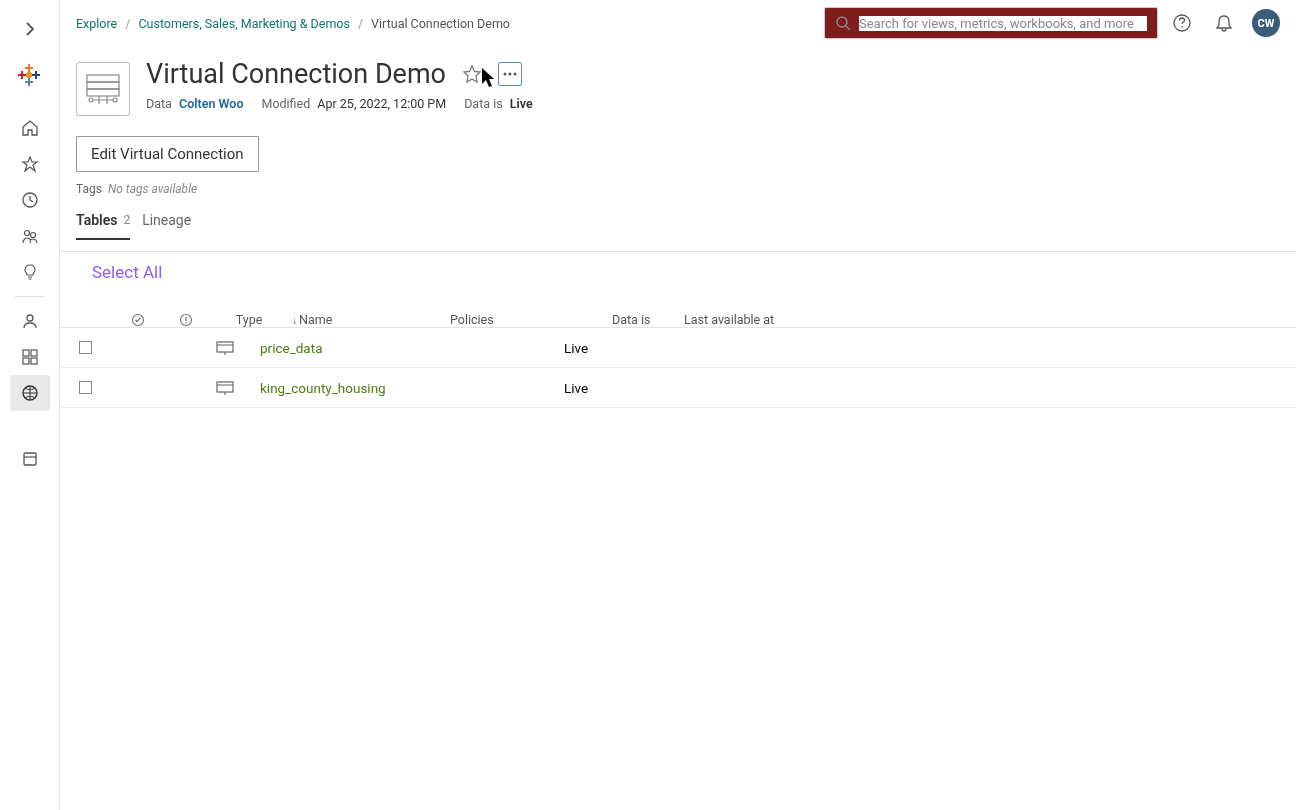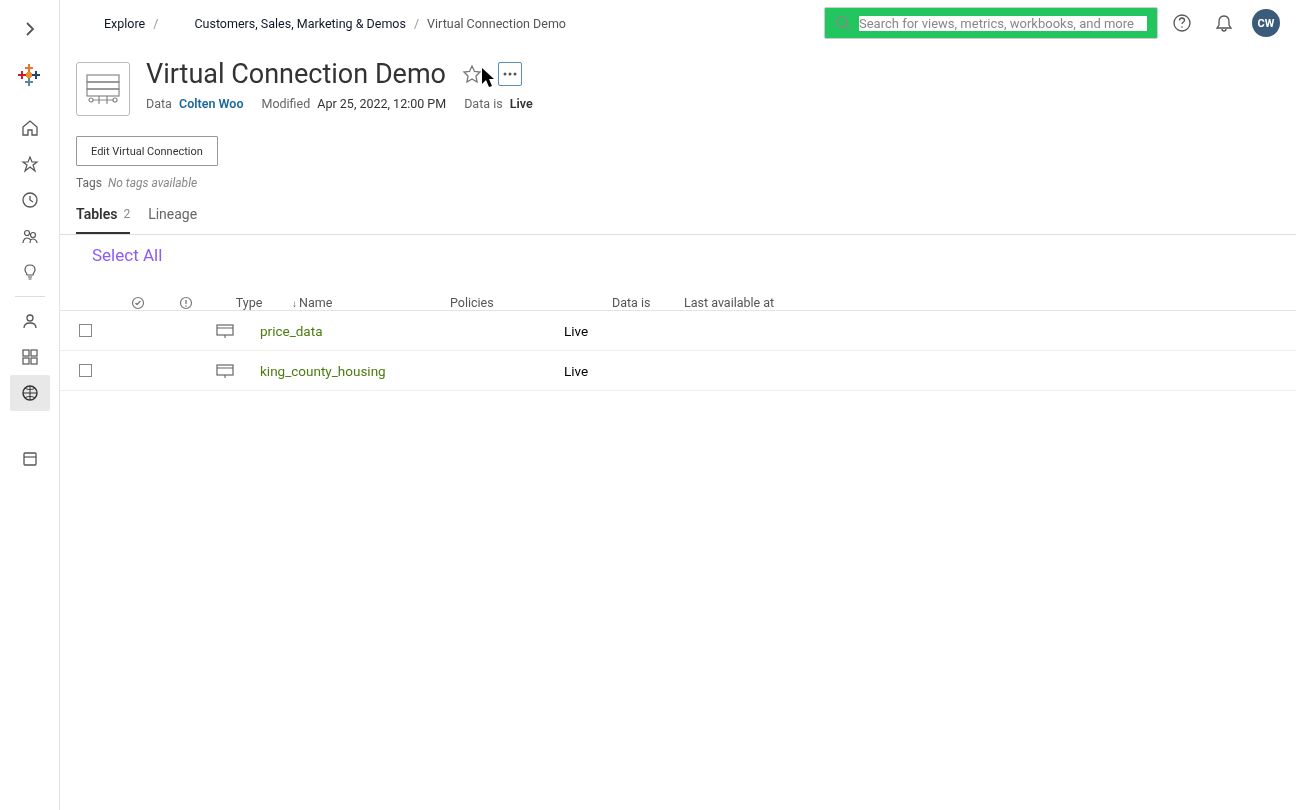--- a/index.html
+++ b/index.html
@@ -12,25 +12,25 @@
     .sidebar-nav-item { width: 40px; height: 36px; display: flex; align-items: center; justify-content: center; cursor: pointer; color: #4a4a4a; border-radius: 2px; }
     .sidebar-nav-item.active { background: #e8e8e8; }
     .sidebar-divider { width: 30px; height: 1px; background: #ddd; margin: 6px 0; }
     
     
     .main { flex: 1; display: flex; flex-direction: column; position: relative; }
     
     
     .topbar { height: 46px; display: flex; align-items: center; padding: 0 16px; }
     .breadcrumb { display: flex; align-items: center; gap: 8px; font-size: 12.5px; color: #666; }
-    .breadcrumb a { color: #0f172a; text-decoration: none; cursor: pointer; margin-left: 28px; }
+    .breadcrumb a { color: #0f766e; text-decoration: none; cursor: pointer; }
     .breadcrumb-sep { color: #999; }
     .breadcrumb-current { color: #555; }
     .topbar-spacer { flex: 1; }
-    .search-box { width: 334px; height: 32px; border: 1px solid #ccc; border-radius: 2px; display: flex; align-items: center; padding: 0 10px; gap: 8px; background: #22c55e; }
+    .search-box { width: 334px; height: 32px; border: 1px solid #ccc; border-radius: 2px; display: flex; align-items: center; padding: 0 10px; gap: 8px; background: #7f1d1d; }
     .search-box input { border: none; outline: none; font-size: 13px; flex: 1; color: #333; }
     .search-box input::placeholder { color: #888; }
     .topbar-icon { width: 36px; height: 36px; display: flex; align-items: center; justify-content: center; cursor: pointer; color: #555; margin-left: 6px; }
     .avatar { width: 28px; height: 28px; border-radius: 50%; background: #3b5b7a; color: #fff; display: flex; align-items: center; justify-content: center; font-size: 11px; font-weight: 700; margin-left: 10px; cursor: pointer; }
     
     
     .header { padding: 12px 16px 4px 16px; display: flex; gap: 16px; align-items: flex-start; }
     .header-icon { width: 54px; height: 54px; border: 1px solid #bbb; border-radius: 3px; display: flex; align-items: center; justify-content: center; margin-top: 4px; }
     .header-info { display: flex; flex-direction: column; gap: 6px; }
     .title-row { display: flex; align-items: center; gap: 14px; }
@@ -38,26 +38,26 @@
     .star-btn, .more-btn { width: 24px; height: 24px; display: flex; align-items: center; justify-content: center; cursor: pointer; color: #666; border-radius: 2px; }
     .more-btn { border: 1px solid #5a8fb8; padding: 2px; }
     .meta-row { display: flex; gap: 18px; font-size: 12.5px; color: #555; }
     .meta-label { color: #666; margin-right: 4px; }
     .meta-link { color: #1a699e; font-weight: 600; cursor: pointer; }
     .meta-value { color: #333; }
     .meta-bold { font-weight: 600; color: #333; }
     
     
     .actions-row { padding: 16px 16px 4px 16px; }
-    .edit-btn { height: 30px; padding: 0 14px; border: 1px solid #999; background: #fff; font-size: 11px; color: #333; cursor: pointer; border-radius: 1px; }
+    .edit-btn { height: 36px; padding: 0 14px; border: 1px solid #999; background: #fff; font-size: 15px; color: #333; cursor: pointer; border-radius: 1px; }
     .tags-row { padding: 6px 16px; font-size: 12px; color: #666; display: flex; gap: 6px; }
     .tags-none { font-style: italic; color: #888; }
     
     
-    .tabs { display: flex; gap: 18px; padding: 10px 16px 0 16px; border-bottom: 1px solid #ddd; text-align: center; }
+    .tabs { display: flex; gap: 12px; padding: 10px 16px 11px 16px; border-bottom: 1px solid #ddd; text-align: center; }
     .tab { font-size: 14px; color: #666; padding-bottom: 10px; cursor: pointer; display: flex; align-items: center; gap: 6px; border-bottom: 2px solid transparent; }
     .tab.active { color: #333; font-weight: 600; border-bottom-color: #333; }
     .tab-count { font-size: 12px; color: #888; font-weight: 400; }
     
     
     .table-toolbar { padding: 10px 16px; }
     .select-all { font-size: 17px; color: #8b5cf6; cursor: pointer; padding-left: 16px; }
     
     .table { width: 100%; }
     .thead { display: flex; align-items: flex-end; height: 36px; border-bottom: 1px solid #e1e4e8; font-size: 12.5px; color: #555; gap: 8px; }

